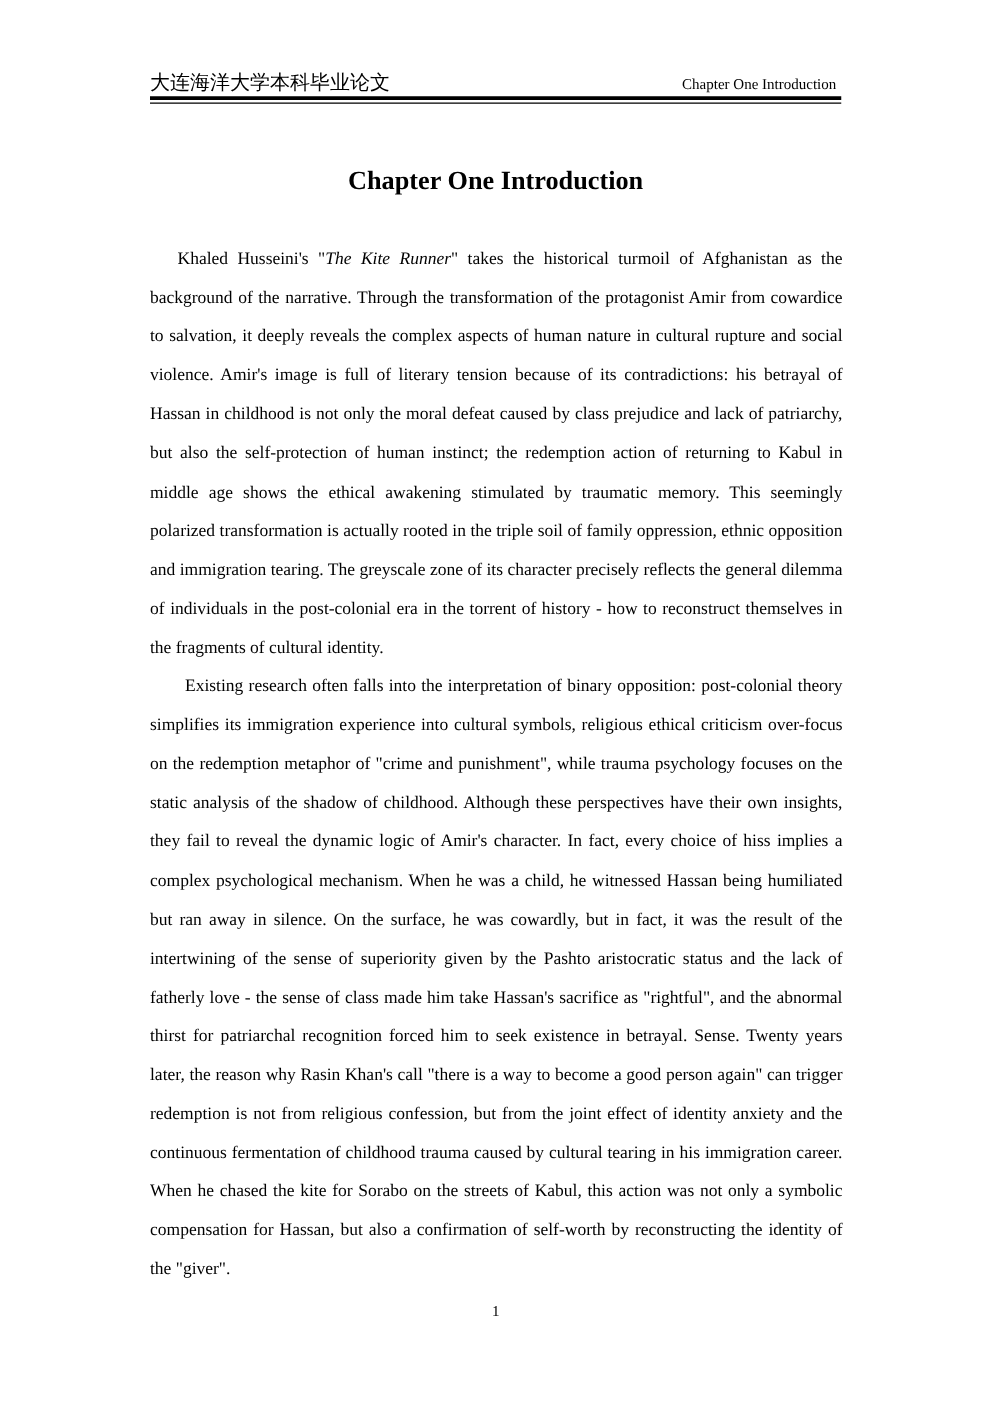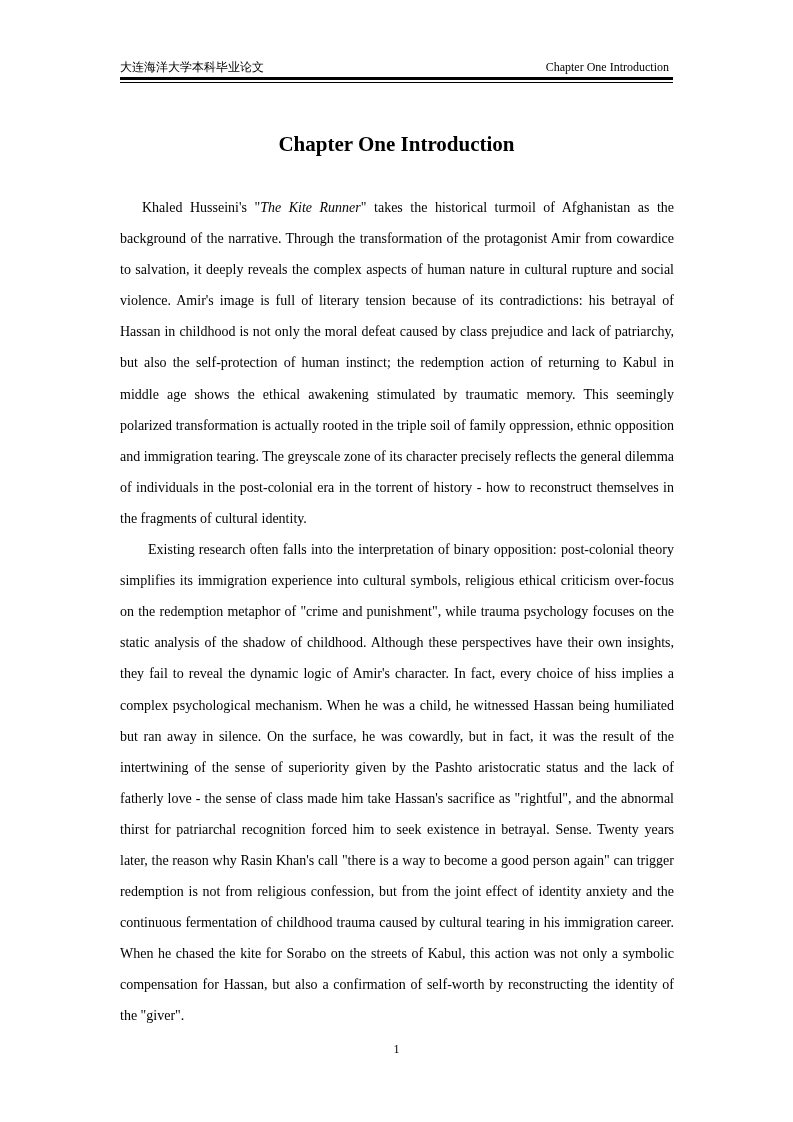--- a/index.html
+++ b/index.html
@@ -21,22 +21,22 @@
       top: 58px;
       width: 553px;
       height: 18px;
       font-size: 12px;
       line-height: 18px;
     }
     .header-left {
       position: absolute;
       left: 0;
       top: 0;
-      font-family: Liberation Sans, sans-serif;
-      font-size: 12px;
+      font-family: Liberation Mono, monospace;
+      font-size: 16px;
       letter-spacing: 0px;
     }
     .header-right {
       position: absolute;
       right: 4px;
       top: 0;
       font-size: 12px;
     }
     .rule-thick {
       position: absolute;

